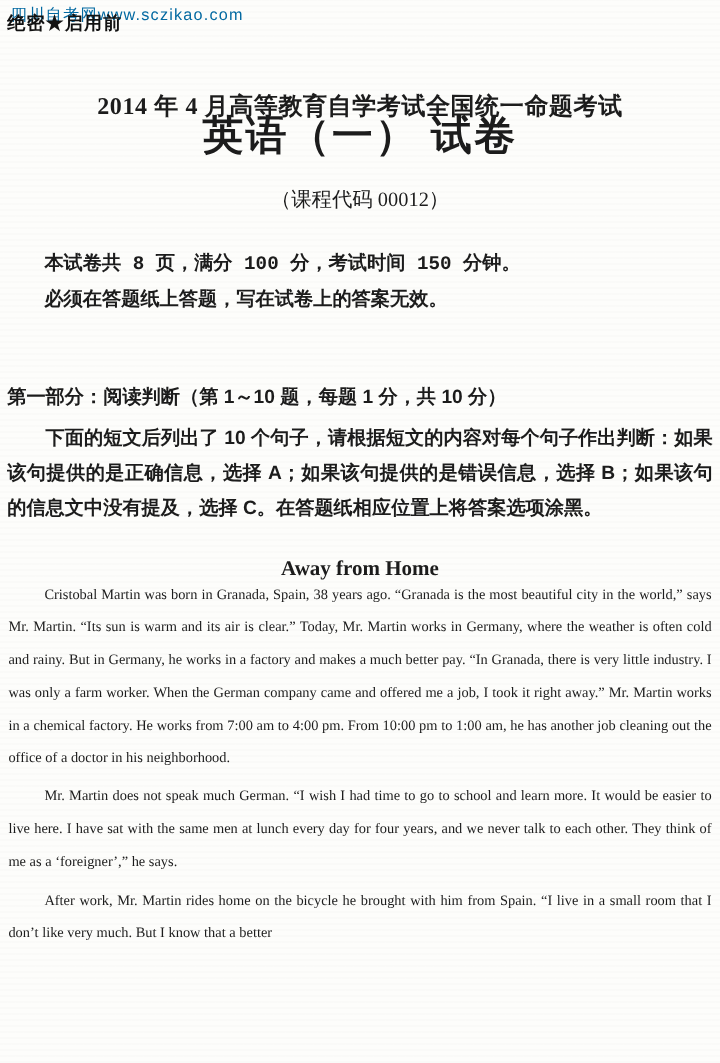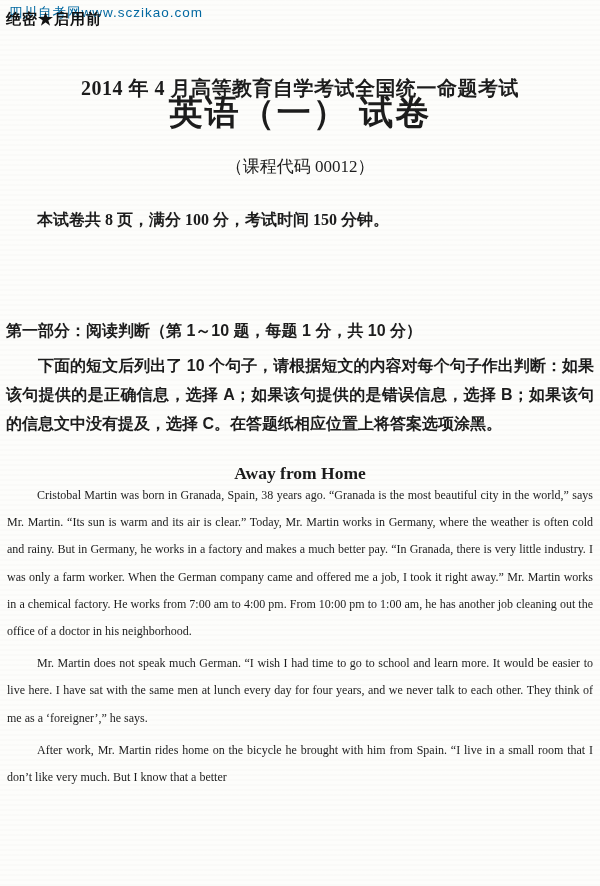--- a/index.html
+++ b/index.html
@@ -81,21 +81,21 @@
     width: 100%;
     text-align: center;
     font-size: 17px;
     z-index: 2;
   }
   .notice {
     position: absolute;
     left: 37px;
     right: 14px;
     top: 205px;
-    font-family: Liberation Serif, serif;
+    font-family: Liberation Mono, monospace;
     font-weight: 600;
     font-size: 16px;
     z-index: 2;
   }
   .notice .notice-line {
     height: 30px;
     line-height: 30px;
     white-space: nowrap;
   }
   .part-heading {
@@ -160,20 +160,21 @@
   <div class="secrecy">绝密★启用前</div>
 
   <div class="exam-title">2014 年 4 月高等教育自学考试全国统一命题考试</div>
 
   <div class="paper-title">英语（一）  试卷</div>
 
   <div class="course-code">（课程代码 00012）</div>
 
   <div class="notice">
     <div class="notice-line">本试卷共 8 页，满分 100 分，考试时间 150 分钟。</div>
+    <div class="notice-line">必须在答题纸上答题，写在试卷上的答案无效。</div>
   </div>
 
   <div class="part-heading">第一部分：阅读判断（第 1～10 题，每题 1 分，共 10 分）</div>
 
   <div class="part-instructions">下面的短文后列出了 10 个句子，请根据短文的内容对每个句子作出判断：如果该句提供的是正确信息，选择 A；如果该句提供的是错误信息，选择 B；如果该句的信息文中没有提及，选择 C。在答题纸相应位置上将答案选项涂黑。</div>
 
   <div class="passage-title">Away from Home</div>
 
   <div class="passage">
     <p>Cristobal Martin was born in Granada, Spain, 38 years ago. “Granada is the most beautiful city in the world,” says Mr. Martin. “Its sun is warm and its air is clear.” Today, Mr. Martin works in Germany, where the weather is often cold and rainy. But in Germany, he works in a factory and makes a much better pay. “In Granada, there is very little industry. I was only a farm worker. When the German company came and offered me a job, I took it right away.” Mr. Martin works in a chemical factory. He works from 7:00 am to 4:00 pm. From 10:00 pm to 1:00 am, he has another job cleaning out the office of a doctor in his neighborhood.</p>

